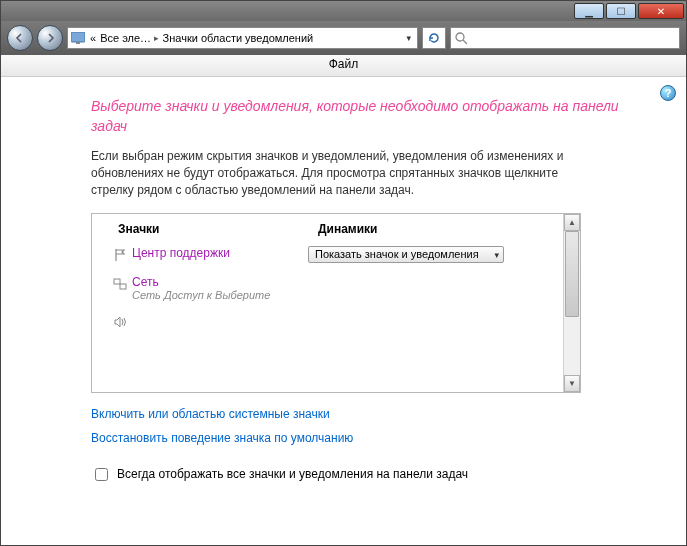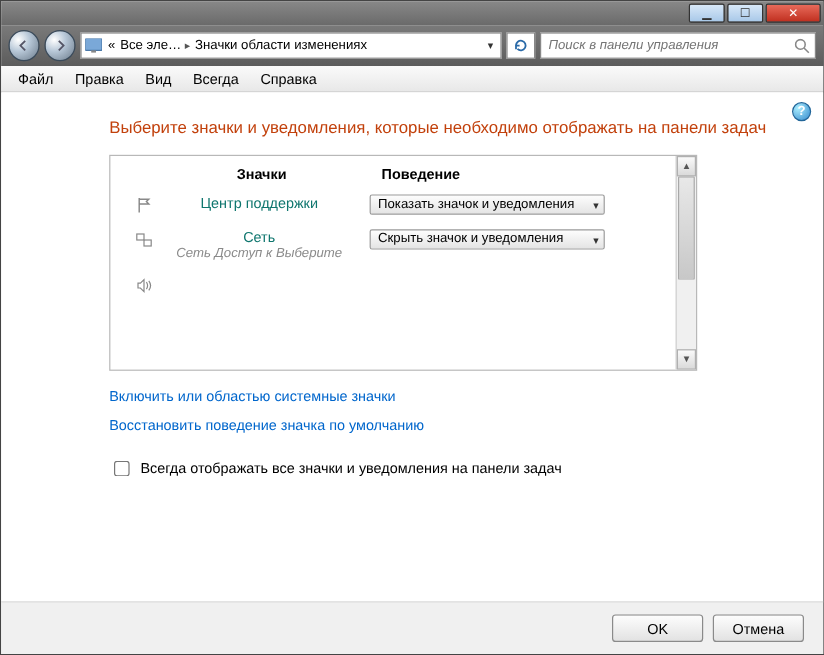--- a/index.html
+++ b/index.html
@@ -77,66 +77,67 @@
   .search {
     width: 230px; height: 22px; background:#fff; border:1px solid #888;
     display:flex; align-items:center; padding:0 4px; color:#888;
   }
   .search input { border:none;outline:none;flex:1;font-size:11px;font-style:italic;color:#888;font-family:inherit; }
   
   .menubar {
     height: 22px;
     background: linear-gradient(#fafafa,#e8e8e8);
     border-bottom: 1px solid #ccc;
-    display:flex; align-items:center; padding: 0 6px; gap: 2px;
+    display:flex; align-items:center; padding: 0 6px; gap: 2px; flex-direction: column;
   }
   .menubar span { padding: 2px 8px; cursor:default; }
   
   .content {
     flex: 1;
     background: #fff;
     padding: 14px 30px 0 90px;
     position: relative;
     overflow: hidden;
   }
   .help-icon {
     position:absolute; top:8px; right:10px;
     width:16px;height:16px;border-radius:50%;
     background: radial-gradient(circle at 30% 30%, #aef, #38c);
     color:#fff;font-size:11px;font-weight:bold;
     display:flex;align-items:center;justify-content:center;
     border:1px solid #269;
   }
   h1 {
-    color: #c2410c;
+    color: #ec4899;
     font-size: 14px;
     font-weight: normal;
     margin: 6px 0 12px 0;
     line-height: 1.4;
+    font-style: italic;
   }
   .desc {
     color: #333;
     font-size: 12px;
     line-height: 1.4;
     margin-bottom: 14px;
     max-width: 510px;
   }
   .panel {
     border: 1px solid #b8b8b8;
     width: 490px;
     height: 180px;
     display:flex;
   }
-  .panel-body { flex:1; position:relative; padding: 8px 8px 8px 16px; text-align: center;}
+  .panel-body { flex:1; position:relative; padding: 8px 8px 8px 16px;}
   .headers { display:flex; font-weight:bold; font-size:12px; margin-bottom:10px; padding-left:10px;}
   .headers .h1 { width: 200px; }
   .row { display:flex; align-items:flex-start; margin-bottom: 12px; }
   .row-icon { width:24px; display:flex; justify-content:center; padding-top:2px; color:#888; }
   .row-text { width: 176px; padding-right:8px; }
-  .row-text .name { color:#0f766e; font-size:12px; }
+  .row-text .name { color:#a21caf; font-size:12px; }
   .row-text .sub { color:#8a8a8a; font-size:11px; font-style:italic; }
   .combo {
     width: 196px; height: 17px;
     background: linear-gradient(#fdfdfd,#e4e4e4);
     border: 1px solid #9a9a9a;
     border-radius: 2px;
     display:flex; align-items:center;
     font-size:11px; padding: 0 4px 0 6px;
     position:relative;
     white-space:nowrap; overflow:hidden;
@@ -201,32 +202,31 @@
             <rect x="0" y="0" width="14" height="10" rx="1" fill="#7aa8d8" stroke="#4a78a8"></rect>
             <rect x="5" y="10" width="4" height="2" fill="#888"></rect>
           </svg>
       </span>
       <span class="crumb">«</span>
       <span class="crumb">
         <span>Все эле…</span>
           <span class="sep">▸</span>
       </span>
       <span class="crumb">
-        <span>Значки области изменениях</span>
+        <span>Значки области уведомлений</span>
       </span>
       <span class="dd">▾</span>
     </div>
     <div class="refresh">
       <svg width="14" height="14" viewBox="0 0 14 14">
           <path d="M3 7a4 4 0 1 1 1.2 2.8" stroke="#2a6aa8" stroke-width="1.5" fill="none"></path>
           <path d="M3 10 L3 7 L6 7" stroke="#2a6aa8" stroke-width="1.5" fill="none"></path>
         </svg>
     </div>
     <div class="search">
-      <input placeholder="Поиск в панели управления" style="">
       <span>
         <svg width="13" height="13" viewBox="0 0 13 13">
             <circle cx="5" cy="5" r="4" stroke="#888" fill="none" stroke-width="1.3"></circle>
             <line x1="8" y1="8" x2="12" y2="12" stroke="#888" stroke-width="1.3"></line>
           </svg>
       </span>
     </div>
   </div>
 
   <div class="menubar">
@@ -234,26 +234,27 @@
     <span>Правка</span>
     <span>Вид</span>
     <span>Всегда</span>
     <span>Справка</span>
   </div>
 
   <div class="content">
     <div class="help-icon">?</div>
 
     <h1>Выберите значки и уведомления, которые необходимо отображать на панели задач</h1>
+    <div class="desc">Если выбран режим скрытия значков и уведомлений, уведомления об изменениях и обновлениях не будут отображаться. Для просмотра спрятанных значков щелкните стрелку рядом с областью уведомлений на панели задач.</div>
 
     <div class="panel">
       <div class="panel-body">
         <div class="headers">
           <div class="h1">Значки</div>
-          <div>Поведение</div>
+          <div>Динамики</div>
         </div>
 
         <div class="row">
           <div class="row-icon">
             <svg width="14" height="14" viewBox="0 0 14 14">
                 <path d="M3 1 v12 M3 2 h8 l-2 2 2 2 h-8" stroke="#888" fill="none" stroke-width="1.2"></path>
               </svg>
           </div>
           <div class="row-text">
             <div class="name">Центр поддержки</div>
@@ -265,21 +266,20 @@
           <div class="row-icon">
             <svg width="14" height="14" viewBox="0 0 14 14">
                 <rect x="1" y="2" width="6" height="5" stroke="#888" fill="none"></rect>
                 <rect x="7" y="7" width="6" height="5" stroke="#888" fill="none"></rect>
               </svg>
           </div>
           <div class="row-text">
             <div class="name">Сеть</div>
             <div class="sub">Сеть Доступ к Выберите</div>
           </div>
-          <div class="combo">Скрыть значок и уведомления</div>
         </div>
 
         <div class="row">
           <div class="row-icon">
             <svg width="14" height="14" viewBox="0 0 14 14">
                 <path d="M2 5 h2 l3 -3 v10 l-3 -3 h-2 z M9 4 q2 3 0 6 M11 3 q3 4 0 8" stroke="#888" fill="none" stroke-width="1"></path>
               </svg>
           </div>
         </div>
       </div>
@@ -296,18 +296,14 @@
       <a href="#">Включить или областью системные значки</a>
       <a href="#">Восстановить поведение значка по умолчанию</a>
     </div>
 
     <div class="checkbox-row">
       <input type="checkbox" style="">
       <span>Всегда отображать все значки и уведомления на панели задач</span>
     </div>
   </div>
 
-  <div class="footer">
-    <button class="btn">OK</button>
-    <button class="btn">Отмена</button>
-  </div>
 
 </div>
 
 </body></html>

